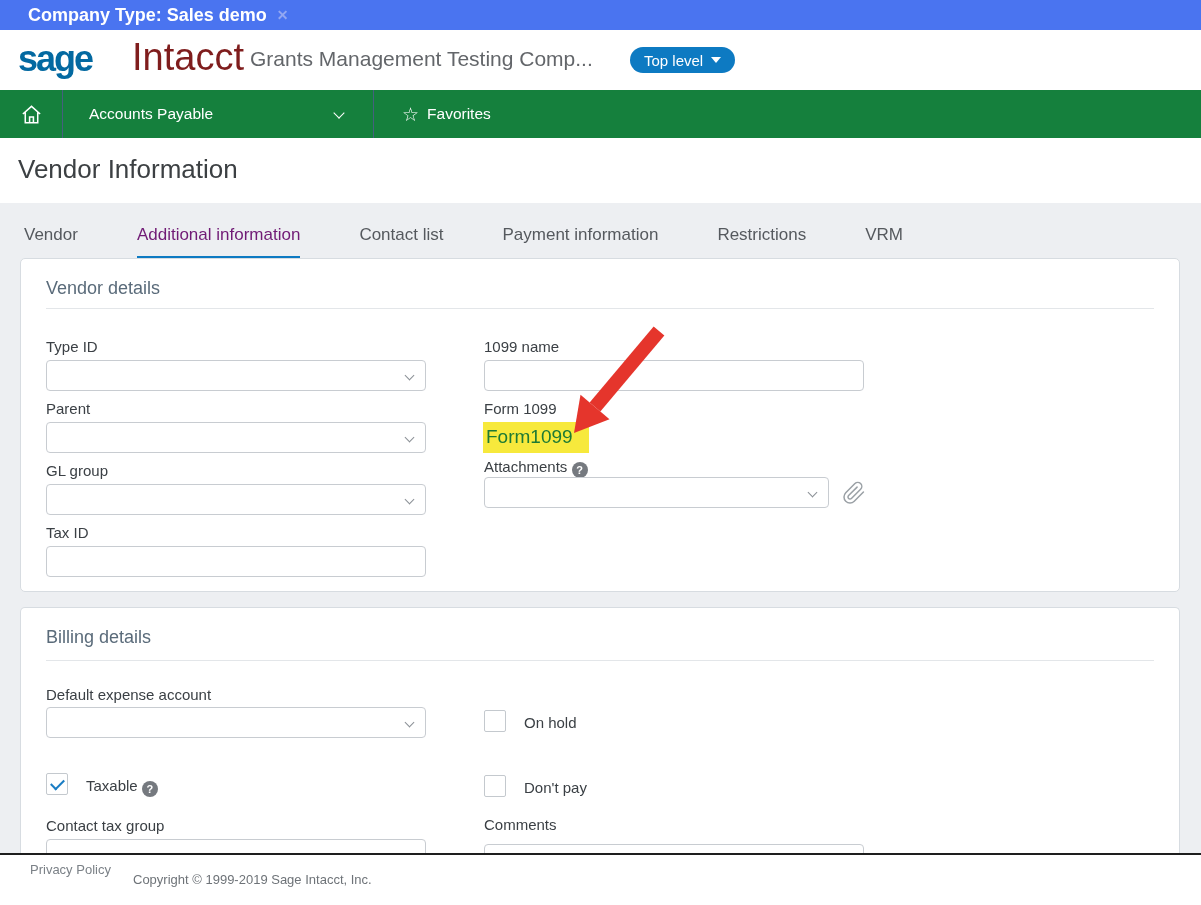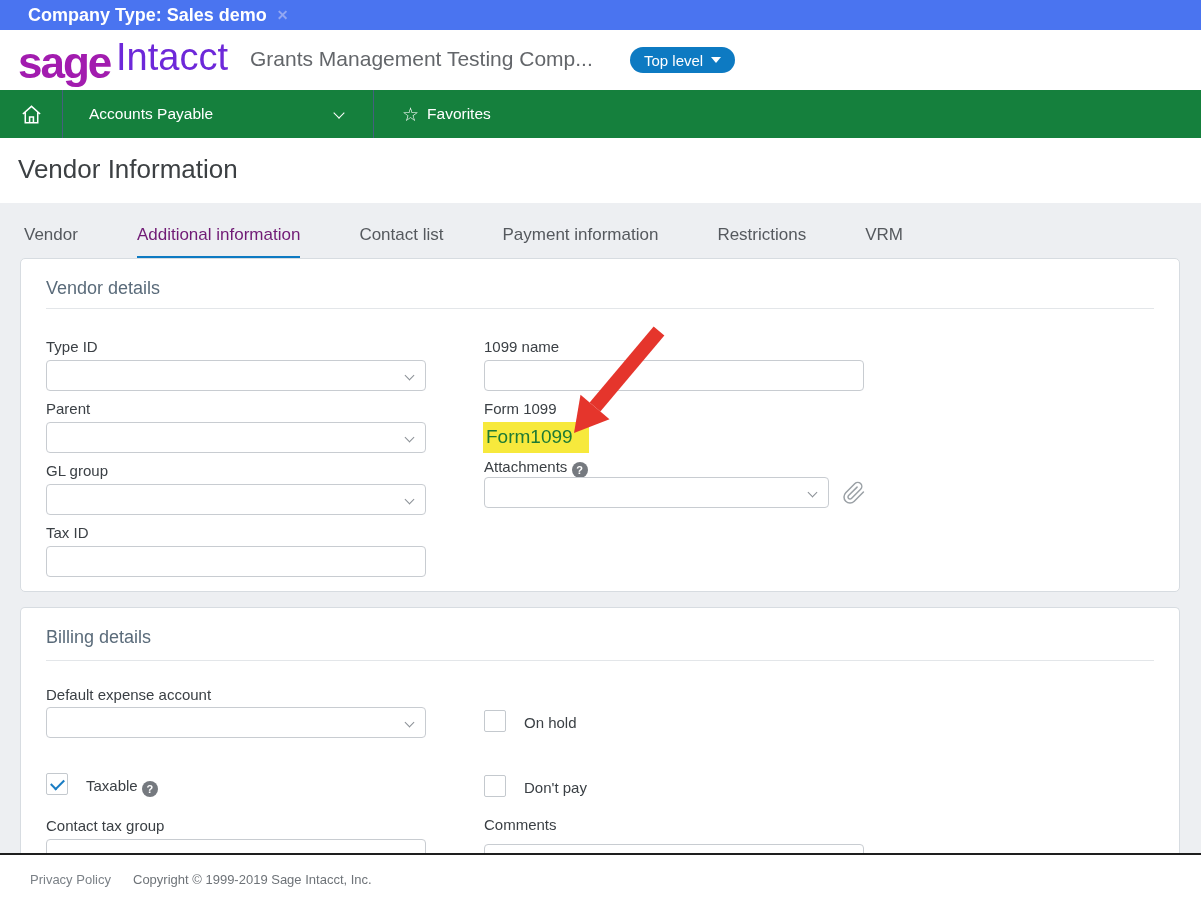--- a/index.html
+++ b/index.html
@@ -7,24 +7,24 @@
   body { font-family:"Liberation Sans", sans-serif; background:#fff; position:relative; overflow:hidden; }
 
   
   .banner { position:absolute; top:0; left:0; width:1201px; height:30px; background:#4a74f0;
             display:flex; align-items:center; padding-left:28px; }
   .banner-text { color:#fff; font-size:18px; font-weight:bold; }
   .banner-close { color:#93a7f2; font-size:14px; font-weight:bold; margin-left:10px; cursor:pointer; }
 
   
   .header { position:absolute; top:30px; left:0; width:1201px; height:60px; background:#fff; }
-  .logo-sage { position:absolute; left:18px; top:8px; font-size:44px; font-weight:bold;
-               color:#a21caf; letter-spacing:-2px; }
-  .logo-intacct { position:absolute; left:116px; top:6px; font-size:38px; font-weight:300;
-                  color:#6d28d9; letter-spacing:0px; }
+  .logo-sage { position:absolute; left:18px; top:8px; font-size:36px; font-weight:bold;
+               color:#0369a1; letter-spacing:-2px; }
+  .logo-intacct { position:absolute; left:132px; top:6px; font-size:38px; font-weight:300;
+                  color:#7f1d1d; letter-spacing:0px; }
   .company-name { position:absolute; left:250px; top:17px; font-size:21px; color:#63666a; }
   .entity-btn { position:absolute; left:630px; top:17px; height:26px; padding:0 14px;
                 background:#0d7ac2; border:none; border-radius:13px; color:#fff; font-size:15px;
                 display:flex; align-items:center; gap:8px; cursor:pointer;
                 font-family:"Liberation Sans", sans-serif; }
   .caret-down { width:0; height:0; border-left:5px solid transparent; border-right:5px solid transparent;
                 border-top:6px solid #fff; display:inline-block; }
 
   
   .navbar { position:absolute; top:90px; left:0; width:1201px; height:48px; background:#15803d; }
@@ -83,21 +83,21 @@
   .cb-label { position:absolute; font-size:15px; color:#3b4045; }
 
   .textarea { position:absolute; width:380px; height:60px; background:#fff;
               border:1px solid #c8ccd1; border-radius:4px; resize:none;
               font-family:"Liberation Sans", sans-serif; font-size:14px; padding:6px 10px; }
 
   .cutline { position:absolute; top:853px; left:0; width:1201px; height:2px; background:#1e1e1e; }
 
   
   .footer { position:absolute; top:855px; left:0; width:1201px; height:50px; background:#fff; }
-  .footer-link { position:absolute; left:30px; top:17px; font-size:13px; color:#7b8187; cursor:pointer; }
+  .footer-link { position:absolute; left:30px; top:7px; font-size:13px; color:#7b8187; cursor:pointer; }
   .footer-copy { position:absolute; left:133px; top:17px; font-size:13px; color:#6e7378; }
 
   .arrow-svg { position:absolute; pointer-events:none; }
 </style>
 </head>
 <body>
 
 <div class="banner">
   <span class="banner-text">Company Type: Sales demo</span>
   <span class="banner-close">✕</span>

